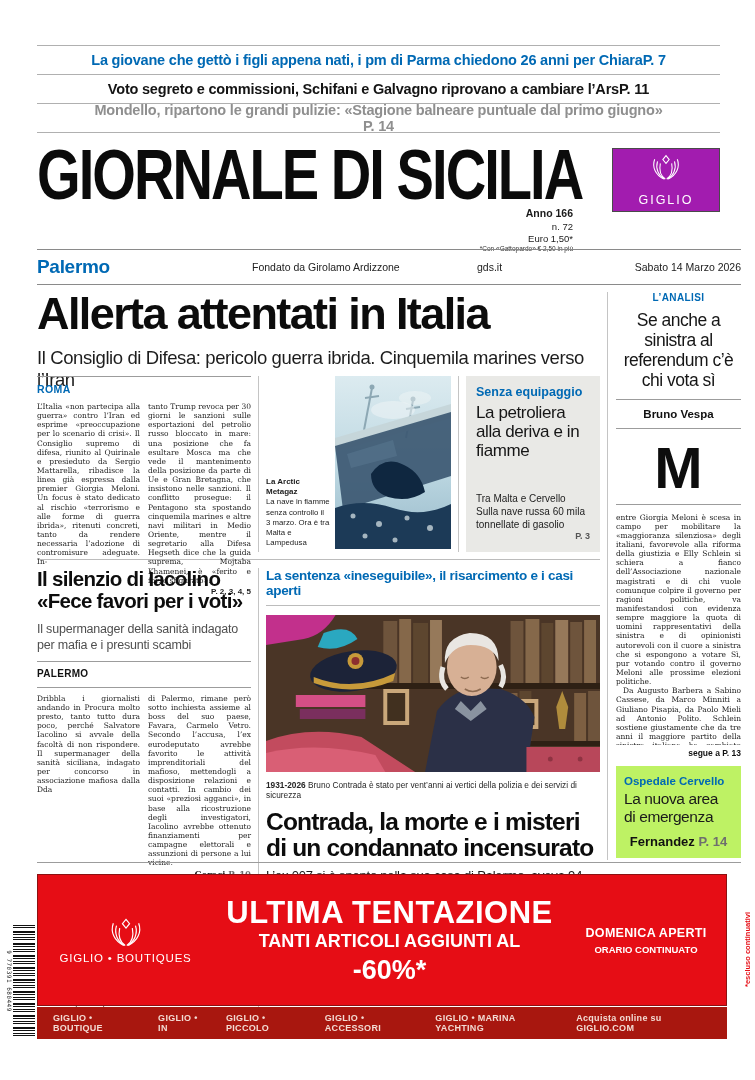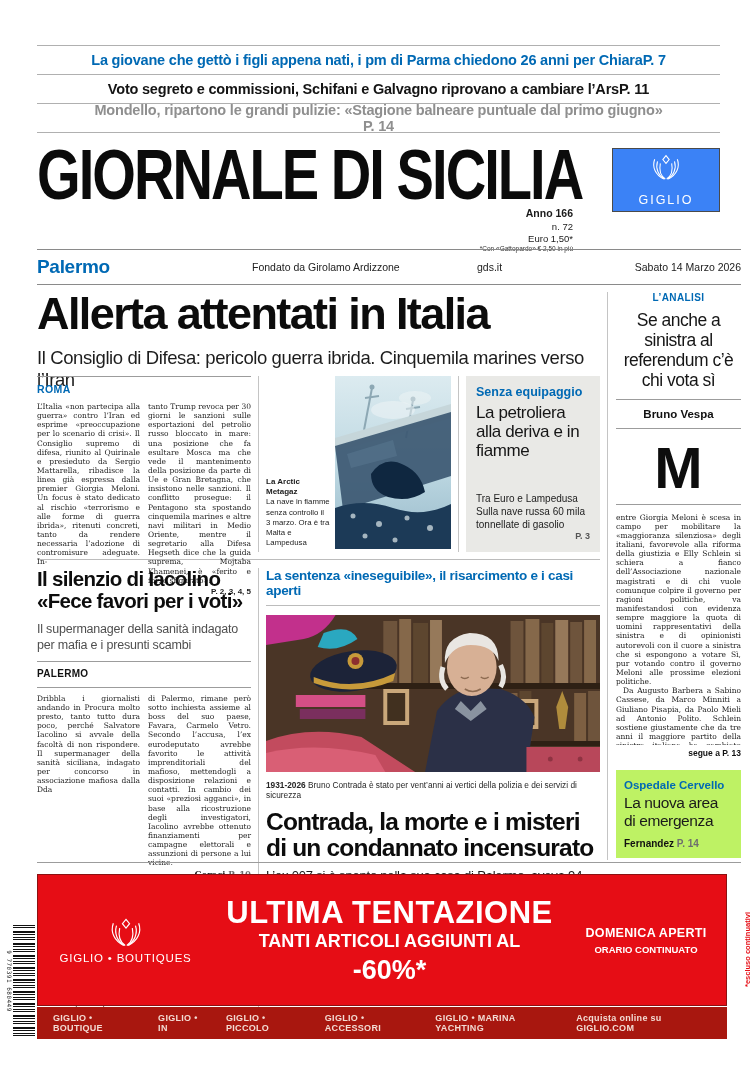--- a/index.html
+++ b/index.html
@@ -12,21 +12,21 @@
   .teaser-row{display:flex;justify-content:center;align-items:center;
     height:28px;border-top:1px solid #b0b0b0;font-weight:bold;font-size:14.5px;letter-spacing:-0.2px;}
   #teasers .teaser-row:last-child{border-bottom:1px solid #b0b0b0;flex-direction:column;}
   .t-blue{color:#0069b4}.t-black{color:#141414}.t-gray{color:#8f8f8f}
   .teaser-page{font-weight:bold;}
 
   
   #masthead{left:37px;top:141px;width:704px;height:104px;}
   .mast-title{font-size:71px;font-weight:800;letter-spacing:-2.5px;line-height:0.95;
     white-space:nowrap;transform:scaleX(0.79);transform-origin:left top;color:#0b0b0b;}
-  .mast-logo{position:absolute;right:21px;top:7px;width:106px;height:62px;background:#3b82f6;
+  .mast-logo{position:absolute;right:21px;top:7px;width:106px;height:62px;background:#a21caf;
     border:1px solid #4a4a4a;display:flex;flex-direction:column;align-items:center;justify-content:center;gap:13px;}
   .mast-logo-text{color:#fff;font-size:12.5px;letter-spacing:2px;}
   .mast-meta{position:absolute;right:168px;top:66px;text-align:right;font-size:9.5px;line-height:1.3;color:#1a1a1a;}
   .mast-meta .anno{font-weight:bold;font-size:10.5px;}
   .mast-meta .note{font-size:6.5px;color:#333;}
 
   
   #infobar{left:37px;top:249px;width:704px;height:34px;border-top:1px solid #8a8a8a;
     border-bottom:1px solid #8a8a8a;display:flex;align-items:center;}
   .info-city{color:#0069b4;font-weight:bold;font-size:19px;width:215px;letter-spacing:-0.3px;}
@@ -47,21 +47,21 @@
   .an-rule{border-top:1px solid #9c9c9c;margin:8px 0;}
   .an-byline{font-weight:bold;font-size:11.5px;text-align:center;}
   .an-drop{font-size:58px;font-weight:800;text-align:center;line-height:0.95;padding:3px 0 1px;color:#0d0d0d;}
   .an-body{font-family:"DejaVu Serif",serif;font-size:7.5px;line-height:1.22;text-align:justify;
     color:#222;max-height:232px;overflow:hidden;}
   .an-body .p2{text-indent:7px;}
   .an-more{font-weight:bold;font-size:8.5px;text-align:right;margin-top:3px;}
   .an-box{position:absolute;left:0;bottom:2px;width:100%;background:#bef264;padding:9px 8px;box-sizing:border-box;}
   .an-box-kicker{color:#0069b4;font-weight:bold;font-size:11.5px;}
   .an-box-title{font-size:15.5px;line-height:1.15;margin-top:3px;letter-spacing:-0.4px;color:#1a1a1a;}
-  .an-box-byline{font-size:10px;text-align:left;margin-top:8px;}
+  .an-box-byline{font-size:13px;text-align:center;margin-top:8px;}
   .bname{font-weight:bold}.bpage{color:#6e6e6e;font-weight:bold}
 
   
   #main{left:37px;top:376px;width:563px;}
   .row-a{display:flex;height:176px;}
   .roma{width:222px;padding-right:7px;border-right:1px solid #c4c4c4;box-sizing:border-box;}
   .roma-label{color:#0069b4;font-weight:bold;font-size:10.5px;letter-spacing:0.4px;
     border-top:1px solid #9c9c9c;padding-top:6px;}
   .twocol{display:flex;gap:8px;margin-top:7px;font-family:"DejaVu Serif",serif;
     font-size:7.5px;line-height:1.22;text-align:justify;color:#1e1e1e;}
@@ -258,21 +258,21 @@
           <circle cx="95" cy="152" r="3"></circle>
             <circle cx="30" cy="160" r="2.5"></circle>
             <circle cx="60" cy="164" r="2.5"></circle>
         </g>
       </svg>
       <div class="ship-vline"></div>
       <div class="ship-box">
         <div class="ship-box-kicker">Senza equipaggio</div>
         <div class="ship-box-title">La petroliera alla deriva e in fiamme</div>
         <div class="ship-box-body">
-          <div>Tra Euro e Lampedusa</div>
+          <div>Tra Malta e Cervello</div>
           <div>Sulla nave russa 60 mila tonnellate di gasolio</div>
           <div class="ship-box-page">P. 3</div>
         </div>
       </div>
     </div>
   </div>
 
   <div class="main-rule"></div>
 
   <div class="row-b">

